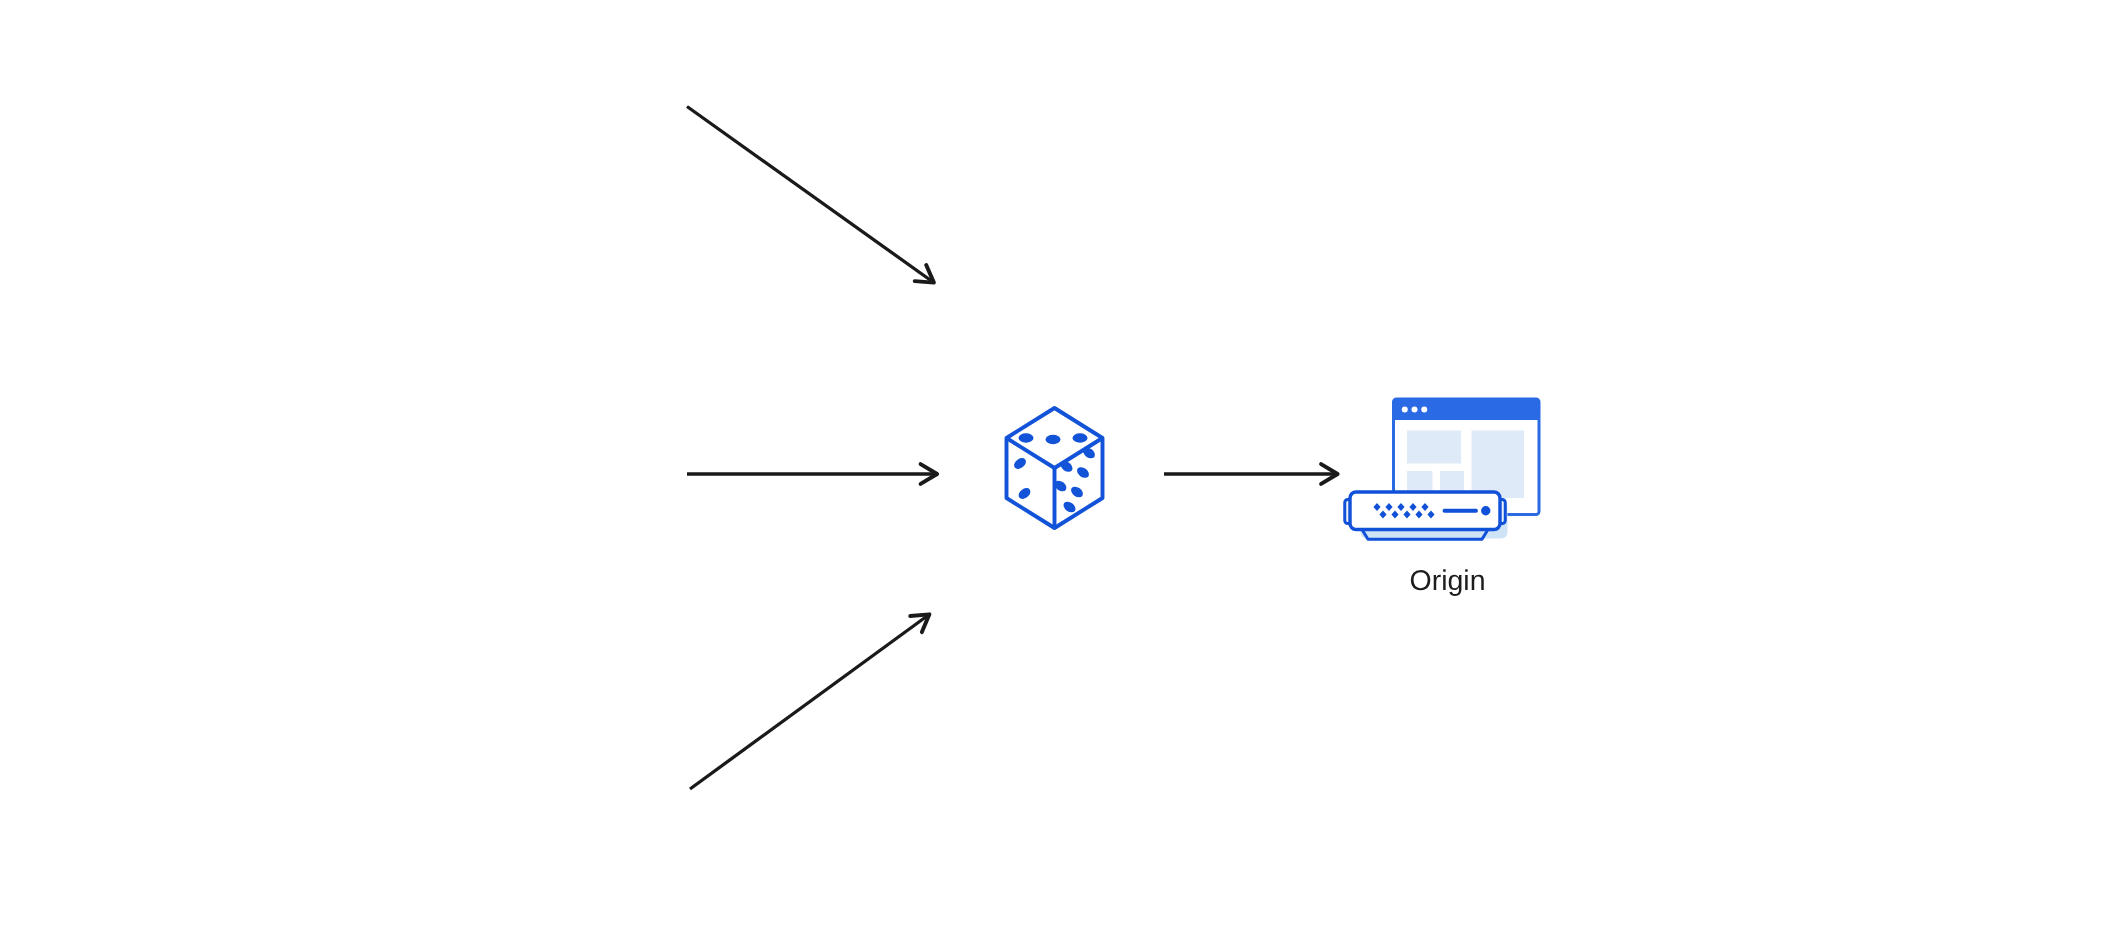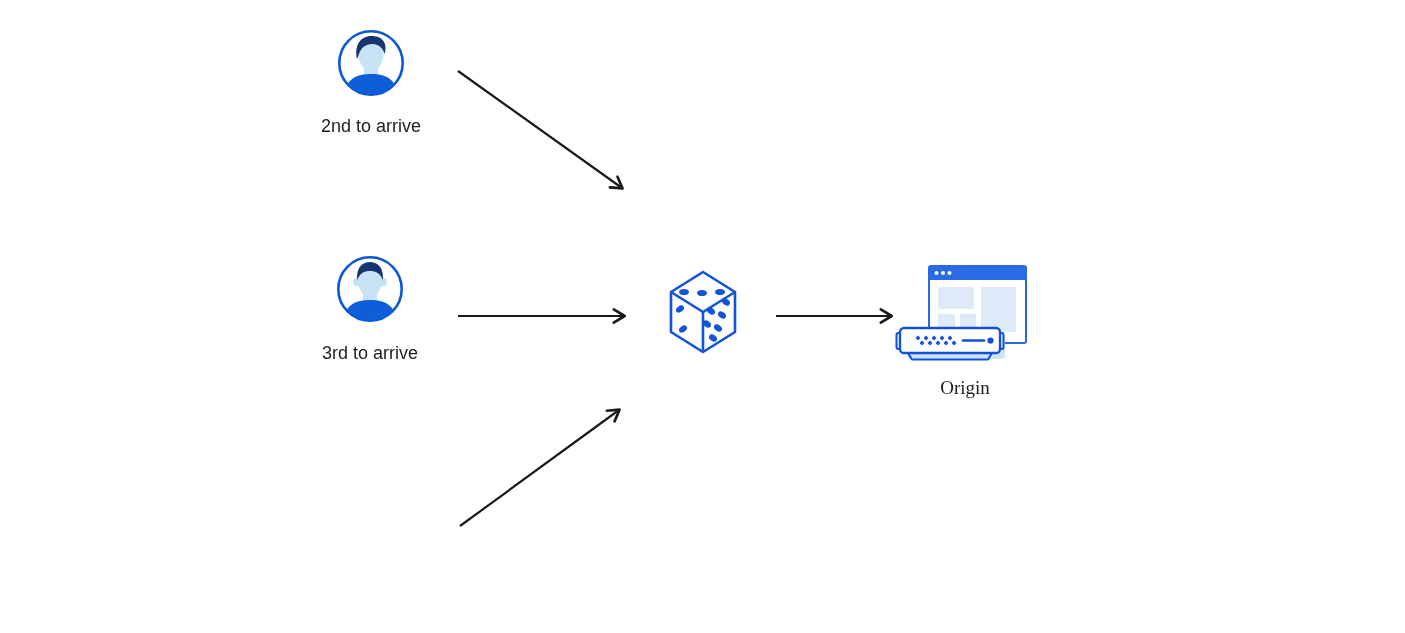--- a/index.html
+++ b/index.html
@@ -33,57 +33,21 @@
       <marker id="ah" viewBox="0 0 12 12" refX="9" refY="6" markerWidth="8" markerHeight="8" orient="auto">
         <path d="M2,1.5 L9.5,6 L2,10.5" fill="none" stroke="#1a1a1a" stroke-width="1.8" stroke-linecap="round" stroke-linejoin="round"></path>
       </marker>
     </defs>
     <line x1="458" y1="71" x2="622" y2="188" stroke="#1a1a1a" stroke-width="2.2" marker-end="url(#ah)"></line>
     <line x1="458" y1="316" x2="624" y2="316" stroke="#1a1a1a" stroke-width="2.2" marker-end="url(#ah)"></line>
     <line x1="460" y1="526" x2="619" y2="410" stroke="#1a1a1a" stroke-width="2.2" marker-end="url(#ah)"></line>
     <line x1="776" y1="316" x2="891" y2="316" stroke="#1a1a1a" stroke-width="2.2" marker-end="url(#ah)"></line>
   </svg>
 
-  <div class="node" style="left:337px;top:29px;">
-    <svg width="68" height="68" viewBox="0 0 68 68">
-      <defs>
-          <clipPath id="clipA">
-            <circle cx="34" cy="34" r="31"></circle>
-          </clipPath>
-        </defs>
-      <circle cx="34" cy="34" r="31.7" fill="#ffffff" stroke="#0c57d6" stroke-width="2.6"></circle>
-      <g clip-path="url(#clipA)">
-        <rect x="27" y="33" width="14" height="16" fill="#c7e2f5"></rect>
-        <path d="M8,68 C8,50 19,45 34,45 C49,45 60,50 60,68 Z" fill="#0c5ed9"></path>
-        <path d="M34,11 C43,11 47,18 46.5,26 C46,34.5 41,42 34,42 C27,42 22,34.5 21.5,26 C21,18 25,11 34,11 Z" fill="#c7e2f5"></path>
-        <path d="M20,30 C17,16 24,7 34,7 C41,7 45,9 47,13 C49,16 49,21 47.5,25 C46,19 42,15.5 36,15 C30,14.5 24,18 22,25 C21.3,27 20.6,28.5 20,30 Z" fill="#17366f"></path>
-      </g>
-    </svg>
-    <div class="node-label" style="left:-41px;top:86px;width:150px;">2nd to arrive</div>
-  </div>
 
-  <div class="node" style="left:336px;top:255px;">
-    <svg width="68" height="68" viewBox="0 0 68 68">
-      <defs>
-          <clipPath id="clipB">
-            <circle cx="34" cy="34" r="31"></circle>
-          </clipPath>
-        </defs>
-      <circle cx="34" cy="34" r="31.7" fill="#ffffff" stroke="#0c57d6" stroke-width="2.6"></circle>
-      <g clip-path="url(#clipB)">
-        <rect x="27" y="33" width="14" height="16" fill="#c7e2f5"></rect>
-        <path d="M8,68 C8,50 19,45 34,45 C49,45 60,50 60,68 Z" fill="#0c5ed9"></path>
-        <ellipse cx="20.5" cy="27" rx="3.2" ry="4.2" fill="#c7e2f5"></ellipse>
-        <ellipse cx="47.5" cy="27" rx="3.2" ry="4.2" fill="#c7e2f5"></ellipse>
-        <path d="M34,11 C43,11 46.5,18 46,26 C45.5,34.5 41,42 34,42 C27,42 22.5,34.5 22,26 C21.5,18 25,11 34,11 Z" fill="#c7e2f5"></path>
-        <path d="M21,22 C21,12 27,7 34,7 C41,7 47,12 47,22 C47,23 47,24 46.8,25 C44,18 40,16 34,16 C28,16 24,18 21.2,25 C21,24 21,23 21,22 Z" fill="#17366f"></path>
-      </g>
-    </svg>
-    <div class="node-label" style="left:-41px;top:87px;width:150px;">3rd to arrive</div>
-  </div>
 
 
   <div class="node" style="left:667px;top:268px;">
     <svg width="72" height="90" viewBox="0 0 72 90">
       <g stroke="#1253d8" stroke-width="2.6" fill="#ffffff" stroke-linejoin="round">
         <path d="M36,4 L68,24 L68,64 L36,84 L4,64 L4,24 Z"></path>
         <path d="M4,24 L36,44 L68,24" fill="none"></path>
         <path d="M36,44 L36,84" fill="none"></path>
       </g>
       <g fill="#1253d8">
@@ -135,16 +99,16 @@
           <path d="M27,80.4 l2.4,2.6 -2.4,2.6 -2.4,-2.6 Z"></path>
           <path d="M35,80.4 l2.4,2.6 -2.4,2.6 -2.4,-2.6 Z"></path>
           <path d="M43,80.4 l2.4,2.6 -2.4,2.6 -2.4,-2.6 Z"></path>
           <path d="M51,80.4 l2.4,2.6 -2.4,2.6 -2.4,-2.6 Z"></path>
           <path d="M59,80.4 l2.4,2.6 -2.4,2.6 -2.4,-2.6 Z"></path>
         </g>
         <line x1="68" y1="80.5" x2="89" y2="80.5" stroke="#1150d8" stroke-width="2.6" stroke-linecap="round"></line>
         <circle cx="95.5" cy="80.5" r="3.1" fill="#1150d8"></circle>
       </g>
     </svg>
-    <div class="node-label origin-label" style="left:-5px;top:117px;width:150px;font-family:Liberation Serif, serif;">Origin</div>
+    <div class="node-label origin-label" style="left:-5px;top:117px;width:150px;">Origin</div>
   </div>
 
 </div>
 
 </body></html>

